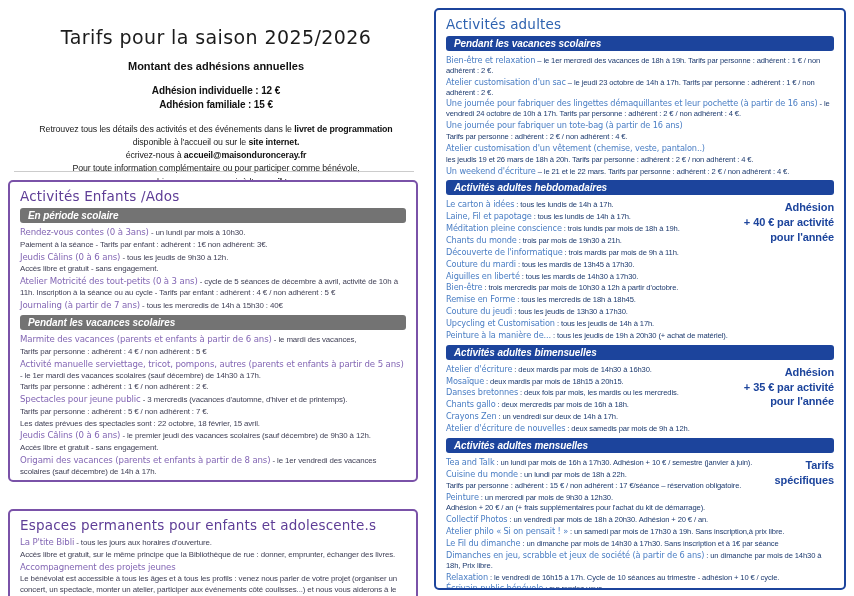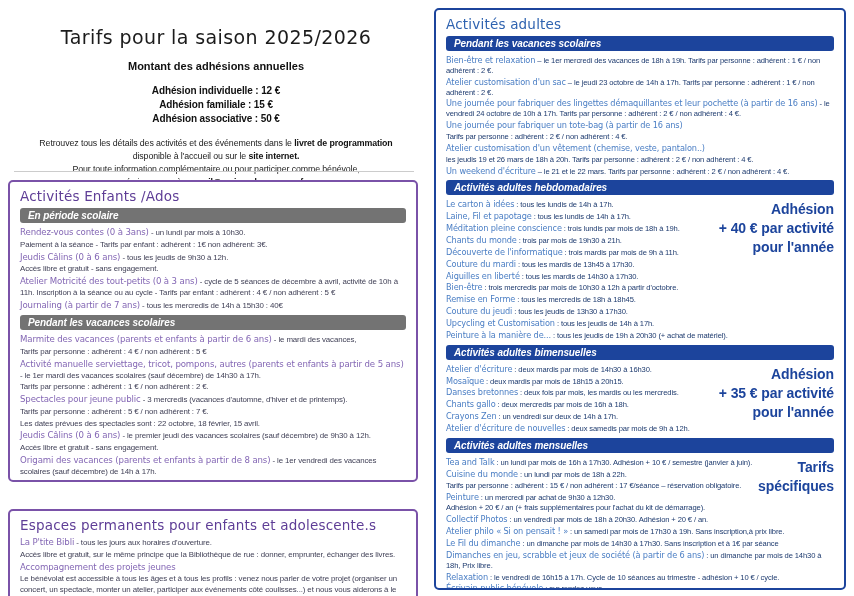--- a/index.html
+++ b/index.html
@@ -45,40 +45,39 @@
   .blue .bar{background:#1c449c;}
   .section-content{position:relative;margin-bottom:4px;}
   .line{margin:0 0 1px;letter-spacing:-.12px;}
   .purple .line{font-size:7.9px;line-height:1.36;color:#3f3f55;}
   .blue .line{font-size:7.6px;line-height:1.3;color:#1d3a6e;}
   .seg-n{font-family:"DejaVu Sans",sans-serif;}
   .purple .seg-n{color:#8366b4;font-size:8.6px;}
   .blue .seg-n{color:#4a7ec4;font-size:8.2px;}
   .note{
     position:absolute;top:1px;right:0;text-align:right;font-weight:bold;
-    font-size:14px;line-height:1.35;color:#1c449c;white-space:pre-line;
+    font-size:11px;line-height:1.35;color:#1c449c;white-space:pre-line;
     letter-spacing:-.1px;
   }
 </style>
 </head>
 <body>
 
 <div class="left-header">
   <h1 class="page-title">Tarifs pour la saison 2025/2026</h1>
   <h2 class="subtitle">Montant des adhésions annuelles</h2>
   <div class="memberships">
       <p class="line"><span class="seg-b">Adhésion individuelle : 12 €</span></p>
       <p class="line"><span class="seg-b">Adhésion familiale : 15 €</span></p>
-      <p class="line"><span class="seg-b">Adhésion associative : 50 €</span></p>
     </div>
   <div class="intro">
       <p class="line"><span class="seg-p">Retrouvez tous les détails des activités et des événements dans le </span><span class="seg-b">livret de programmation</span></p>
       <p class="line"><span class="seg-p">disponible à l'accueil ou sur le </span><span class="seg-b">site internet.</span></p>
+      <p class="line"><span class="seg-p">écrivez-nous à </span><span class="seg-b">accueil@maisonduronceray.fr</span></p>
       <p class="line"><span class="seg-p">Pour toute information complémentaire ou pour participer comme bénévole,</span></p>
-      <p class="line"><span class="seg-p">écrivez-nous à </span><span class="seg-b">accueil@maisonduronceray.fr</span></p>
       <p class="line"><span class="seg-p">ou bien passez nous voir à l'</span><span class="seg-b">accueil</span><span class="seg-p"> !</span></p>
     </div>
 </div>
 <div class="divider"></div>
 
 <div class="panel purple" id="kids-panel">
   <div class="panel-title">Activités Enfants /Ados</div>
   <div class="bar">En période scolaire</div>
   <div class="section-content">
       <p class="line"><span class="seg-n">Rendez-vous contes (0 à 3ans)</span><span class="seg-p"> - un lundi par mois à 10h30.</span></p>
@@ -166,21 +165,21 @@
   </div>
 
   <div class="bar">Activités adultes mensuelles</div>
   <div class="section-content">
     <div class="note">Tarifs
 spécifiques</div>
     <div>
         <p class="line"><span class="seg-n">Tea and Talk</span><span class="seg-p"> : un lundi par mois de 16h à 17h30. Adhésion + 10 € / semestre (janvier à juin).</span></p>
         <p class="line"><span class="seg-n">Cuisine du monde</span><span class="seg-p"> : un lundi par mois de 18h à 22h.</span></p>
         <p class="line"><span class="seg-p">Tarifs par personne : adhérent : 15 € / non adhérent : 17 €/séance – réservation obligatoire.</span></p>
-        <p class="line"><span class="seg-n">Peinture</span><span class="seg-p"> : un mercredi par achat de 9h30 à 12h30.</span></p>
+        <p class="line"><span class="seg-n">Peinture</span><span class="seg-p"> : un mercredi par mois de 9h30 à 12h30.</span></p>
         <p class="line"><span class="seg-p">Adhésion + 20 € / an (+ frais supplémentaires pour l'achat du kit de démarrage).</span></p>
         <p class="line"><span class="seg-n">Collectif Photos</span><span class="seg-p"> : un vendredi par mois de 18h à 20h30. Adhésion + 20 € / an.</span></p>
         <p class="line"><span class="seg-n">Atelier philo « Si on pensait ! »</span><span class="seg-p"> : un samedi par mois de 17h30 à 19h. Sans inscription,à prix libre.</span></p>
         <p class="line"><span class="seg-n">Le Fil du dimanche</span><span class="seg-p"> : un dimanche par mois de 14h30 à 17h30. Sans inscription et à 1€ par séance</span></p>
         <p class="line"><span class="seg-n">Dimanches en jeu, scrabble et jeux de société (à partir de 6 ans)</span><span class="seg-p"> : un dimanche par mois de 14h30 à 18h, Prix libre.</span></p>
         <p class="line"><span class="seg-n">Relaxation</span><span class="seg-p"> : le vendredi de 16h15 à 17h. Cycle de 10 séances au trimestre - adhésion + 10 € / cycle.</span></p>
         <p class="line"><span class="seg-n">Écrivain public bénévole</span><span class="seg-p"> : sur rendez-vous.</span></p>
       </div>
   </div>
 </div>

